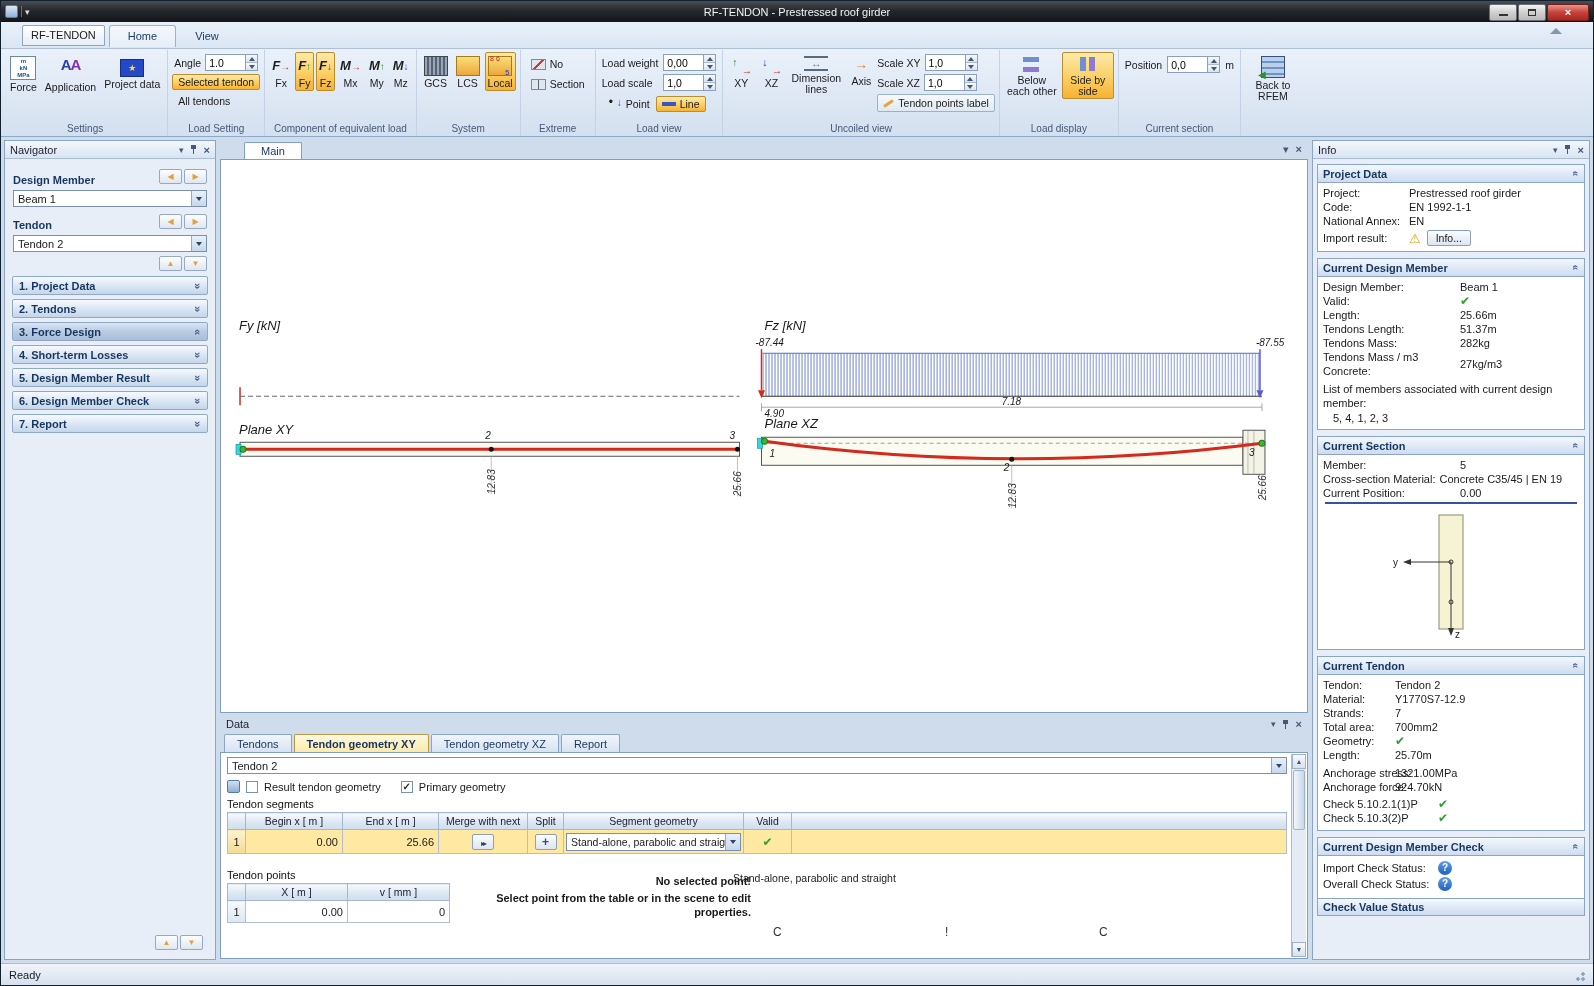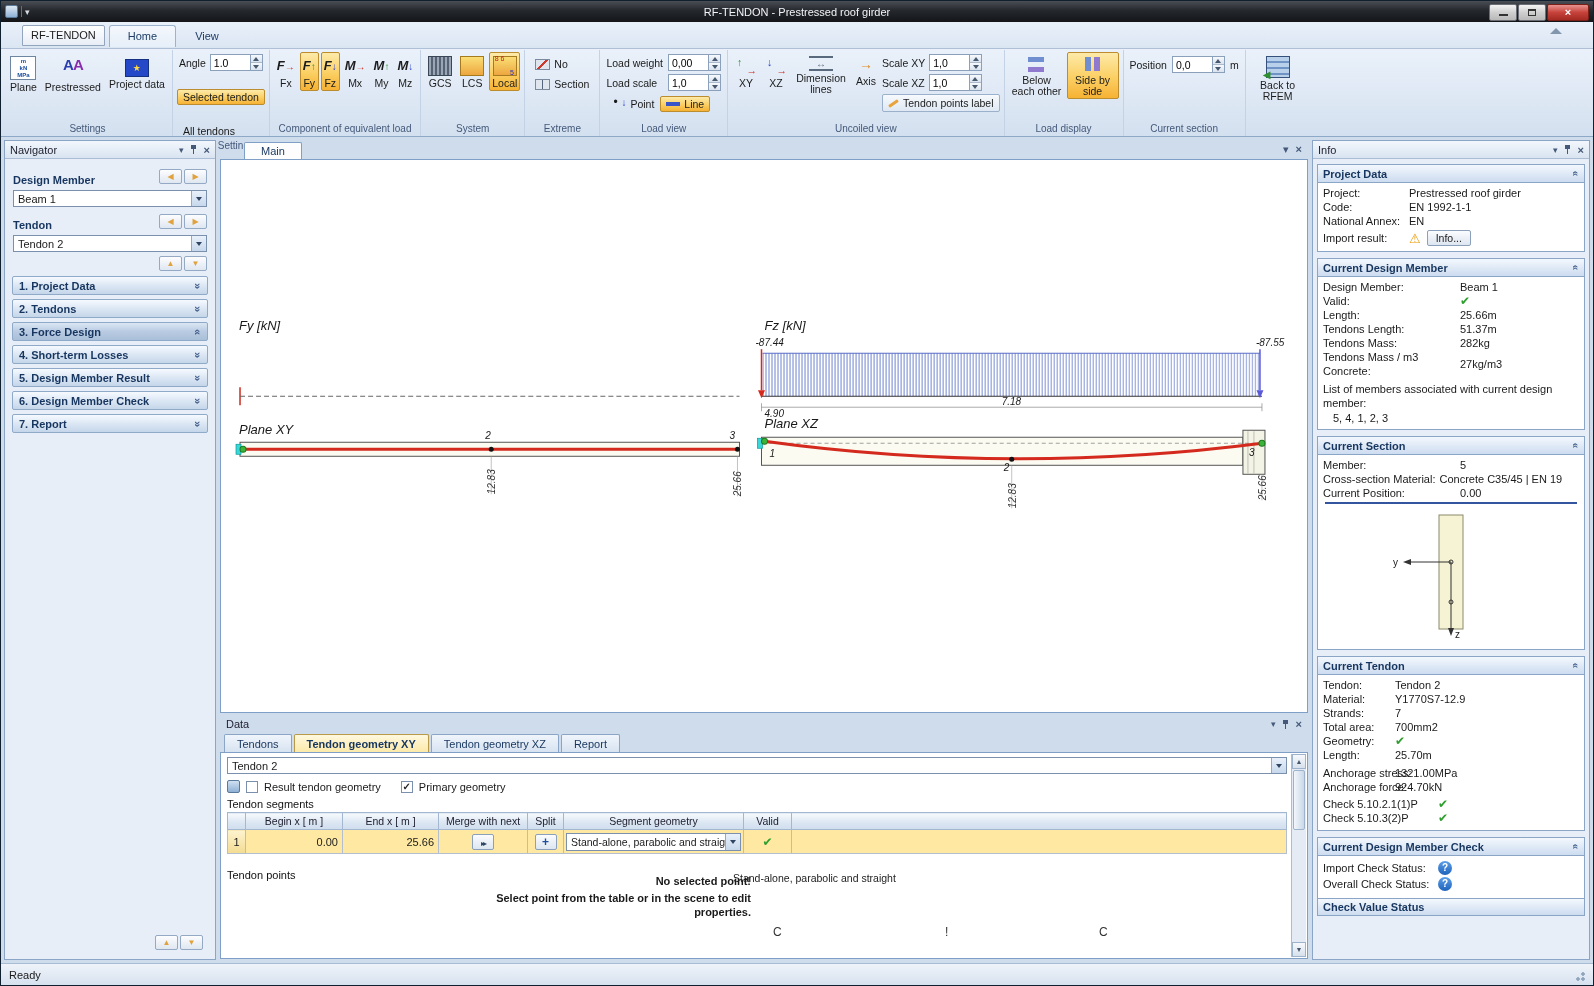--- a/index.html
+++ b/index.html
@@ -238,36 +238,36 @@
     <span class="rtab">View</span>
     <span class="roof"></span>
   </div>
 
   <div class="ribbon">
 
     <div class="rgroup">
       <div class="rgc">
         <div class="rbtn">
           <span class="ic-units">m<br>kN<br>MPa</span>
-          <span class="rbtn-lbl">Plane</span>
+          <span class="rbtn-lbl">Force</span>
         </div>
         <div class="rbtn">
           <span class="ic-app">A<i>A</i></span>
-          <span class="rbtn-lbl">Prestressed</span>
+          <span class="rbtn-lbl">Application</span>
         </div>
         <div class="rbtn">
           <span class="ic-eu"></span>
           <span class="rbtn-lbl">Project data</span>
         </div>
       </div>
       <div class="rgl">Settings</div>
     </div>
 
     <div class="rgroup">
-      <div class="rgc" style="flex-direction:column; align-items:stretch; gap:18px;">
+      <div class="rgc" style="flex-direction:column; align-items:stretch; gap:3px;">
         <div class="uv-row" style="padding:2px 2px 0;">
           <span>Angle</span>
           <span class="spin">
             <input value="1.0" style="">
             <span class="sarr">
                 <i class="u"></i>
                 <i class="d"></i>
               </span>
           </span>
         </div>
@@ -701,20 +701,39 @@
               </td>
               <td class="ctr"><span class="ok"></span></td>
               <td></td>
             </tr>
           </tbody>
             </table>
 
           <div class="lower">
             <div class="ptscol">
               <div class="seg-lbl">Tendon points</div>
+              <table class="grid pts" style="width:222px;">
+                <colgroup>
+                    <col style="width:18px">
+                    <col style="width:102px">
+                    <col style="width:102px">
+                  </colgroup>
+                <tbody>
+                    <tr>
+                  <th></th>
+                  <th>X  [ m ]</th>
+                  <th>v  [ mm ]</th>
+                </tr>
+                <tr>
+                  <td class="rn">1</td>
+                  <td class="num">0.00</td>
+                  <td class="num">0</td>
+                </tr>
+              </tbody>
+                </table>
             </div>
             <div class="hintcol">
               <div class="hint-title">No selected point!</div>
               <div class="hint-text">Select point from the table or in the scene to edit properties.</div>
             </div>
           </div>
 
           <div class="caption">Stand-alone, parabolic and straight</div>
           <div class="symbols">
             <span class="s0">C</span>

